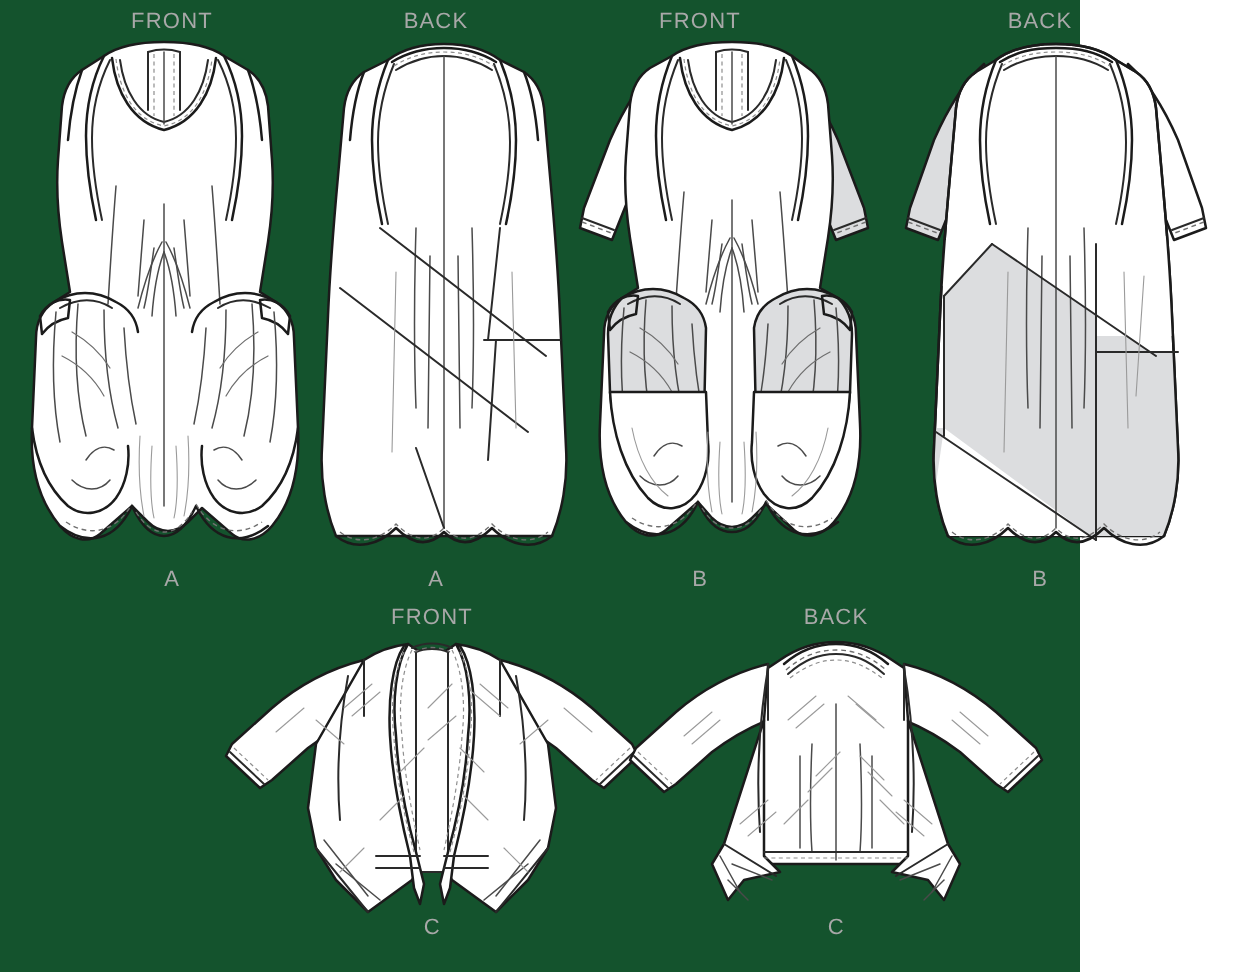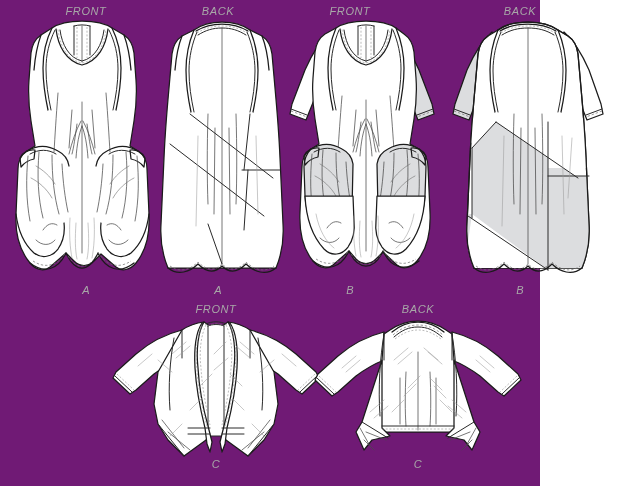--- a/index.html
+++ b/index.html
@@ -16,22 +16,21 @@
     font-family: "Liberation Sans", sans-serif;
     -webkit-font-smoothing: antialiased;
   }
 
   #sheet {
     position: absolute;
     left: 0;
     top: 0;
     width: 540px;
     height: 486px;
-    background: #701a75;
-    font-style: italic;
+    background: #14532d;
   }
 
   .fig {
     position: absolute;
   }
 
   .caption {
     position: absolute;
     text-align: center;
     color: #a8a8a8;

